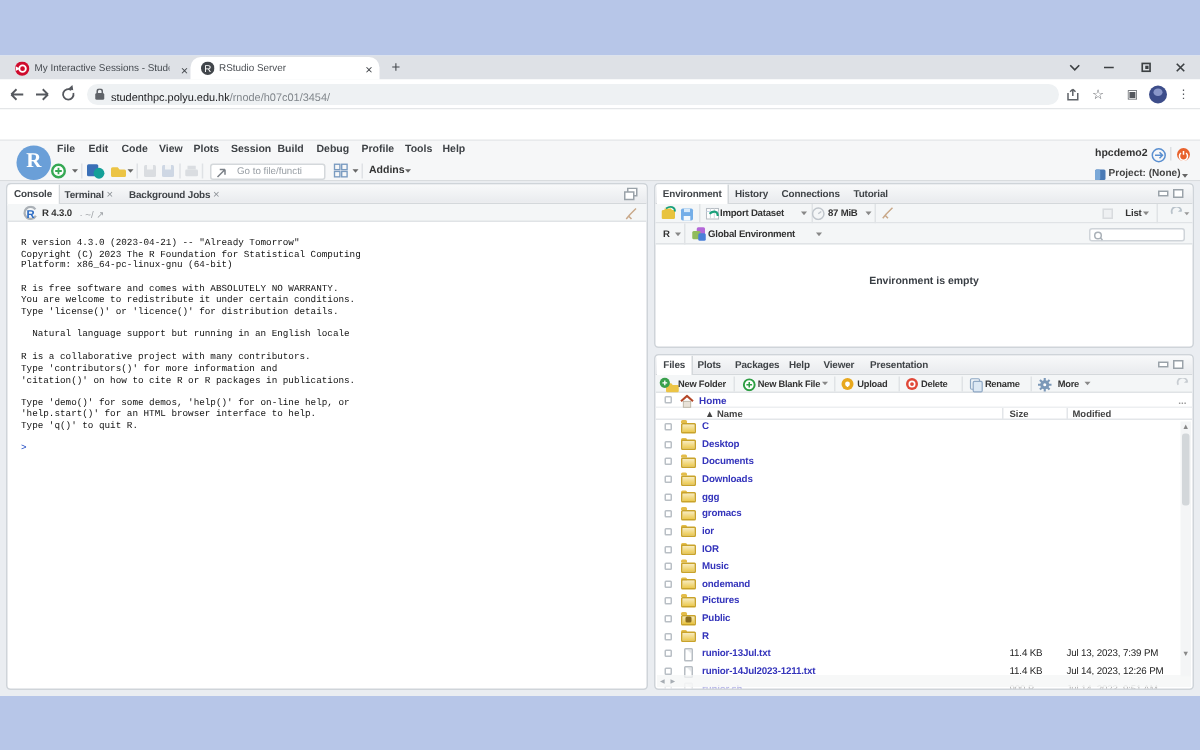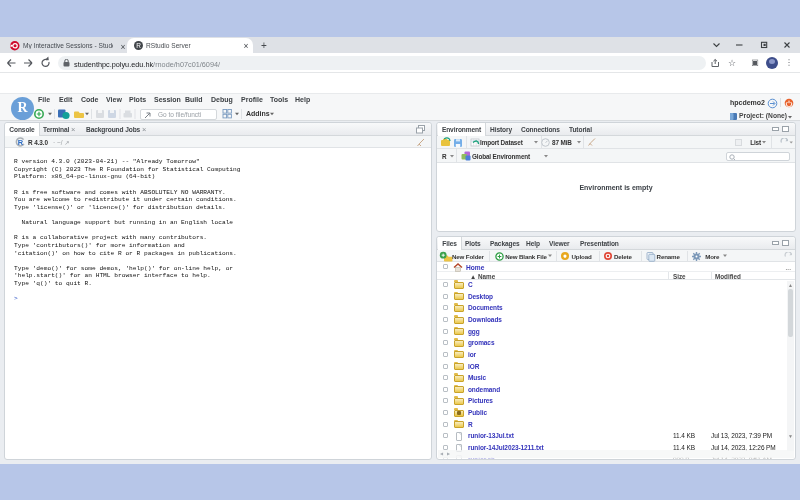--- a/index.html
+++ b/index.html
@@ -109,21 +109,21 @@
     <path d="M7.5 10h8M7.5 10l3.5-3.5M7.5 10l3.5 3.5" stroke="#55585e" stroke-width="1.2" fill="none"></path>
     <path d="M24 10h8M32 10l-3.5-3.5M32 10l-3.5 3.5" stroke="#55585e" stroke-width="1.2" fill="none"></path>
     <path d="M47.6 7.1A3.5 3.5 0 1 0 48.9 9.0" stroke="#55585e" stroke-width="1.2" fill="none"></path>
     <path d="M48.3 3.6l0.5 3.6-3.5-0.8z" fill="#55585e"></path>
   </svg>
   <div id="pill"></div>
   <svg width="7" height="8" style="position:absolute;left:63px;top:6px" viewBox="0 0 7 8">
       <rect x="0.5" y="3" width="6" height="4.5" rx="1" fill="#5f6368"></rect>
       <path d="M1.8 3V2a1.7 1.7 0 013.4 0v1" stroke="#5f6368" stroke-width="1" fill="none"></path>
     </svg>
-  <div id="url" style="left:74px;top:6.5px;">studenthpc.polyu.edu.hk<span class="gr">/rnode/h07c01/6094/</span></div>
+  <div id="url" style="left:74px;top:6.5px;">studenthpc.polyu.edu.hk<span class="gr">/rnode/h07c01/3454/</span></div>
   <svg width="10" height="10" style="position:absolute;right:80px;top:5px" viewBox="0 0 10 10">
       <path d="M2 4v4.5h6.5V4" stroke="#5f6368" fill="none" stroke-width="1"></path>
       <path d="M5.2 6V1.5M5.2 1.5L3.4 3.2M5.2 1.5L7 3.2" stroke="#5f6368" fill="none" stroke-width="1"></path>
     </svg>
   <div class="navic" style="right:61px;width:14px;font-size:9px;line-height:20px;">☆</div>
   <div class="navic" style="right:38px;width:14px;font-size:8px;line-height:20px;">▣</div>
   <div style="position:absolute;right:22px;top:4px;width:12px;height:12px;border-radius:50%;background:#3d4d8a;">
       <div style="position:absolute;left:3px;top:2px;width:6px;height:5px;border-radius:50%;background:#8a97c9;"></div>
     </div>
   <div class="navic" style="right:6px;width:10px;font-size:8px;line-height:20px;">⋮</div>

